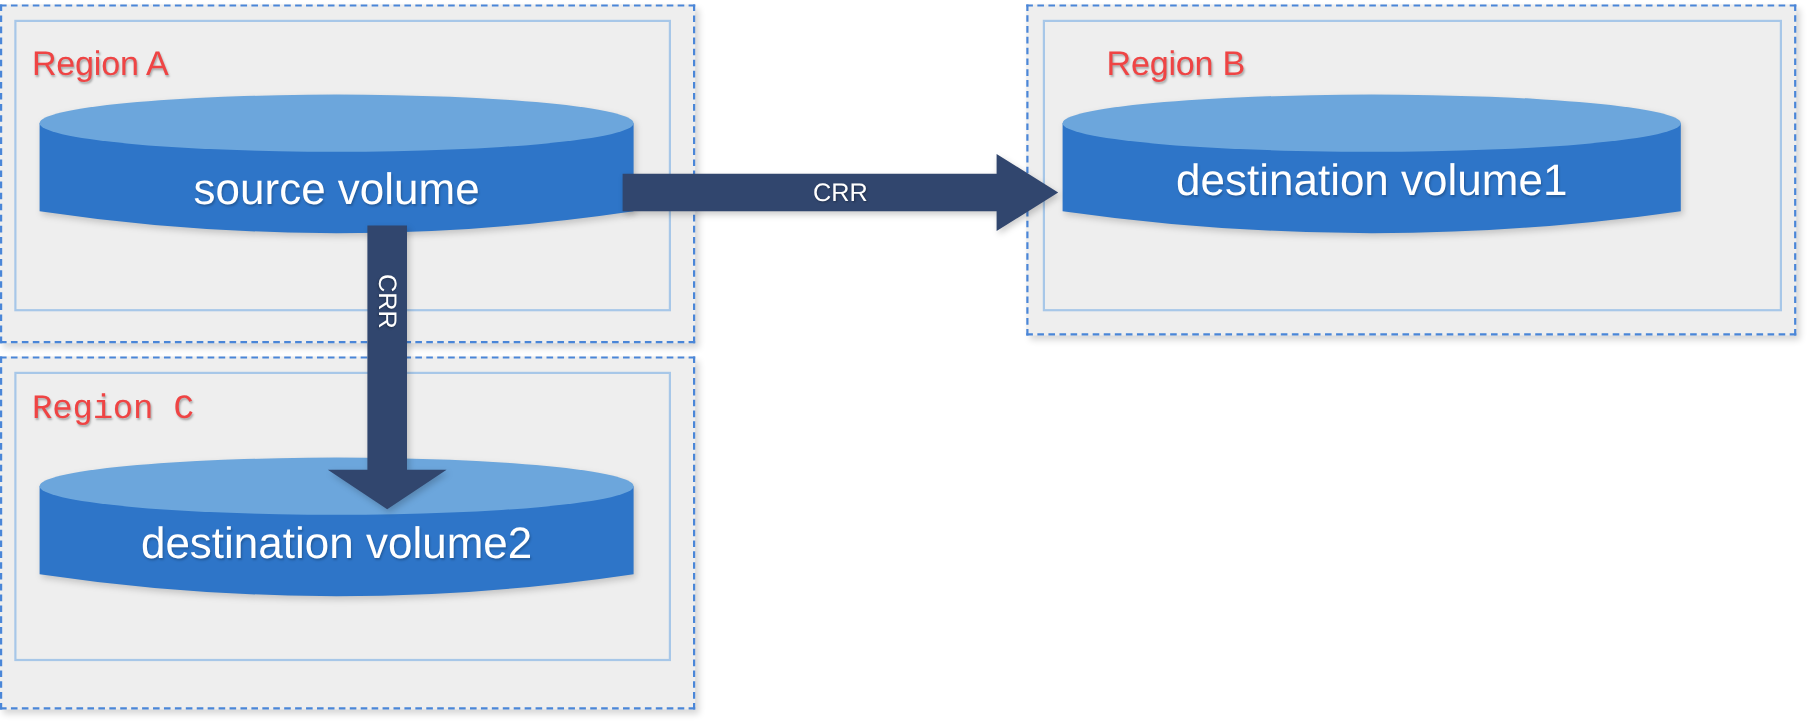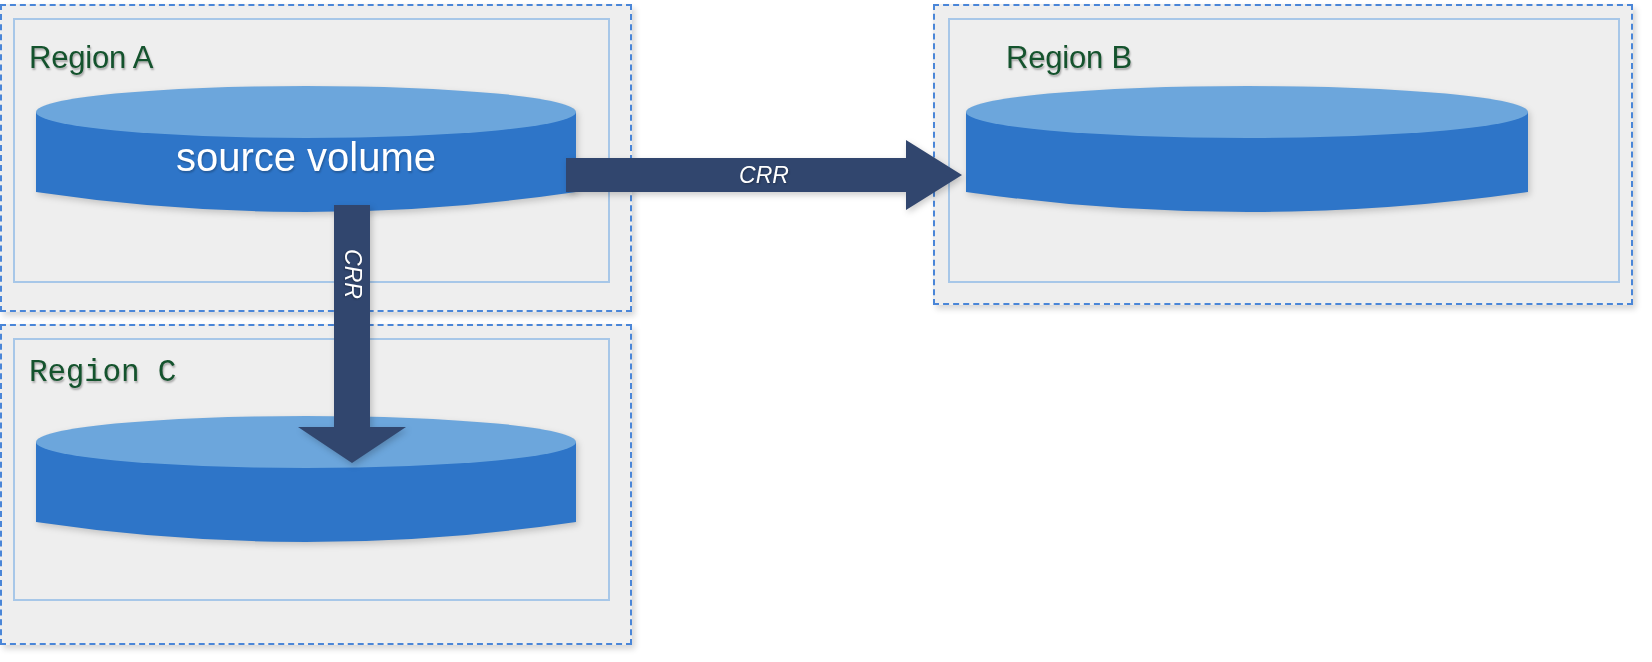--- a/index.html
+++ b/index.html
@@ -30,21 +30,21 @@
     box-sizing: border-box;
     border: 2px solid #a7c7e8;
     background: #eeeeee;
   }
 
   
   .region-label {
     position: absolute;
     font-size: 31px;
     line-height: 1;
-    color: #14532d;
+    color: #ef4444;
     white-space: nowrap;
     text-shadow: 1px 2px 2px rgba(0,0,0,0.30);
     letter-spacing: -0.2px;
   }
 
   
   .cylinder {
     position: absolute;
   }
   .cyl-svg {
@@ -61,21 +61,20 @@
     font-size: 40px;
     line-height: 1;
     white-space: nowrap;
     text-shadow: 1px 2px 2px rgba(0,0,0,0.22);
     pointer-events: none;
   }
 
   
   .arrow {
     position: absolute;
-    font-style: italic;
   }
   .arrow-svg {
     display: block;
     overflow: visible;
     filter: drop-shadow(2px 3px 3px rgba(0,0,0,0.20));
   }
   .arrow-label {
     position: absolute;
     color: #ffffff;
     font-size: 23px;
@@ -103,43 +102,45 @@
 
 <div class="region-outer" style="left:0px; top:4px; width:632px; height:308px;"></div>
 <div class="region-inner" style="left:13px; top:18px; width:597px; height:265px;"></div>
 <div class="region-label" style="left:29px; top:42px;">Region A</div>
 
 <div class="cylinder" style="left:32px; top:82px; width:548px; height:140px;">
   <svg class="cyl-svg" width="548" height="140" viewBox="0 0 548 140">
     <path d="M4,30 L4,110 Q274,150 544,110 L544,30 Z" fill="#2e75c8"></path>
     <ellipse cx="274" cy="30" rx="270" ry="26" fill="#6ca6dc"></ellipse>
   </svg>
-  <div class="cyl-label" style="top:55px;text-align:center;">source volume</div>
+  <div class="cyl-label" style="top:70px;text-align:center;">source volume</div>
 </div>
 
 <div class="region-outer" style="left:933px; top:4px; width:700px; height:301px;"></div>
 <div class="region-inner" style="left:948px; top:18px; width:672px; height:265px;"></div>
 <div class="region-label" style="left:962px; top:42px;margin-left:44px;">Region B</div>
 
 <div class="cylinder" style="left:962px; top:82px; width:570px; height:140px;">
   <svg class="cyl-svg" width="570" height="140" viewBox="0 0 570 140">
     <path d="M4,30 L4,110 Q285,150 566,110 L566,30 Z" fill="#2e75c8"></path>
     <ellipse cx="285" cy="30" rx="281" ry="26" fill="#6ca6dc"></ellipse>
   </svg>
+  <div class="cyl-label" style="top:62px;">destination volume1</div>
 </div>
 
 <div class="region-outer" style="left:0px; top:324px; width:632px; height:321px;"></div>
 <div class="region-inner" style="left:13px; top:338px; width:597px; height:263px;"></div>
 <div class="region-label" style="left:29px; top:357px;font-family:Liberation Mono, monospace;">Region C</div>
 
 <div class="cylinder" style="left:32px; top:412px; width:548px; height:140px;">
   <svg class="cyl-svg" width="548" height="140" viewBox="0 0 548 140">
     <path d="M4,30 L4,110 Q274,150 544,110 L544,30 Z" fill="#2e75c8"></path>
     <ellipse cx="274" cy="30" rx="270" ry="26" fill="#6ca6dc"></ellipse>
   </svg>
+  <div class="cyl-label" style="top:62px;">destination volume2</div>
 </div>
 
 <div class="arrow" style="left:566px; top:140px; width:396px; height:70px;">
   <svg class="arrow-svg" width="396" height="70" viewBox="0 0 396 70">
     <path d="M0,18 L340,18 L340,0 L396,35 L340,70 L340,52 L0,52 Z" fill="#31466e"></path>
   </svg>
   <div class="arrow-label h" style="padding-right:46px;">CRR</div>
 </div>
 
 <div class="arrow" style="left:298px; top:205px; width:108px; height:258px;">

